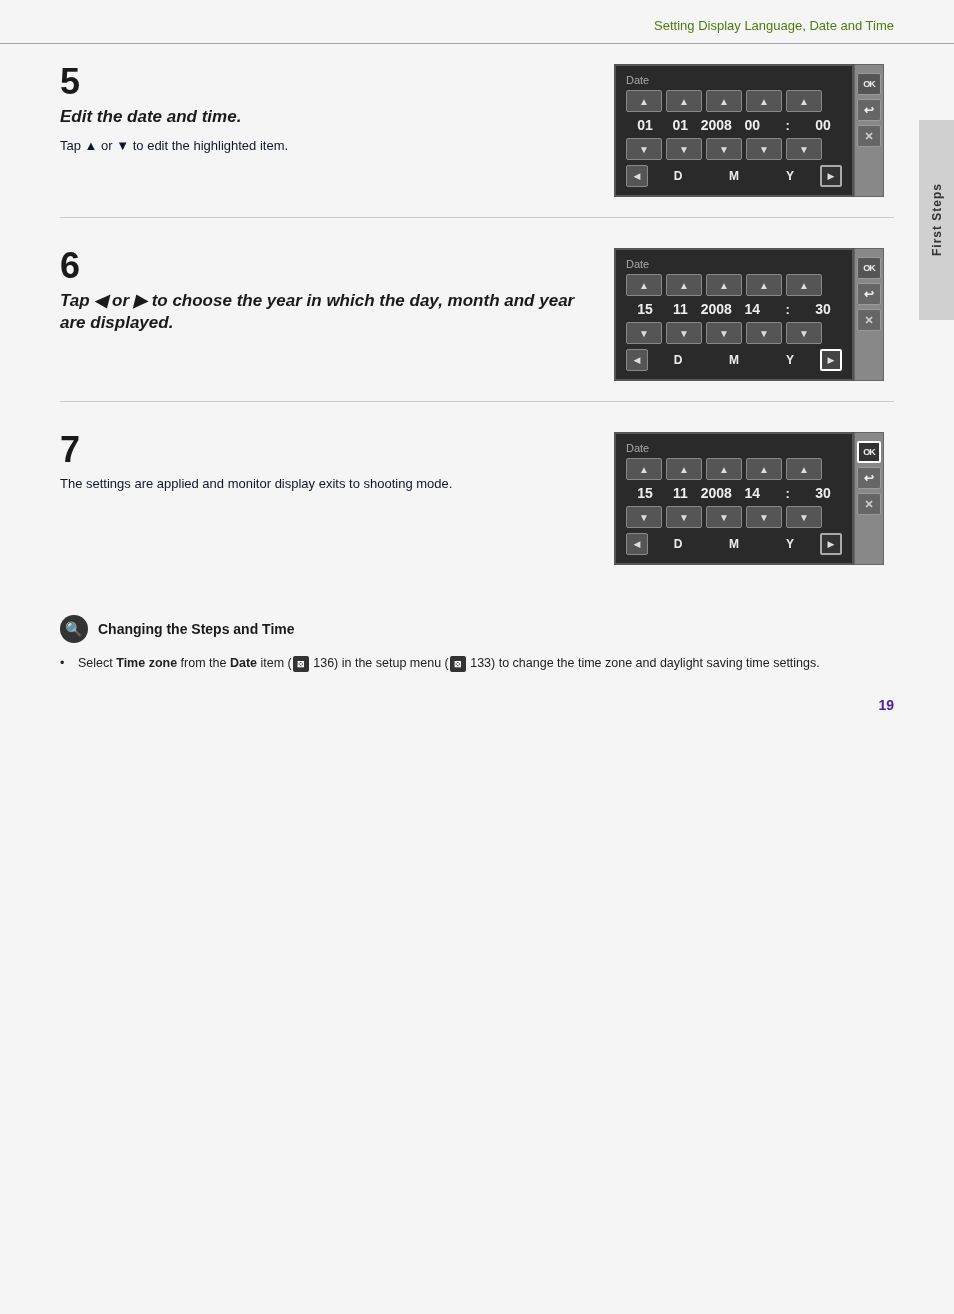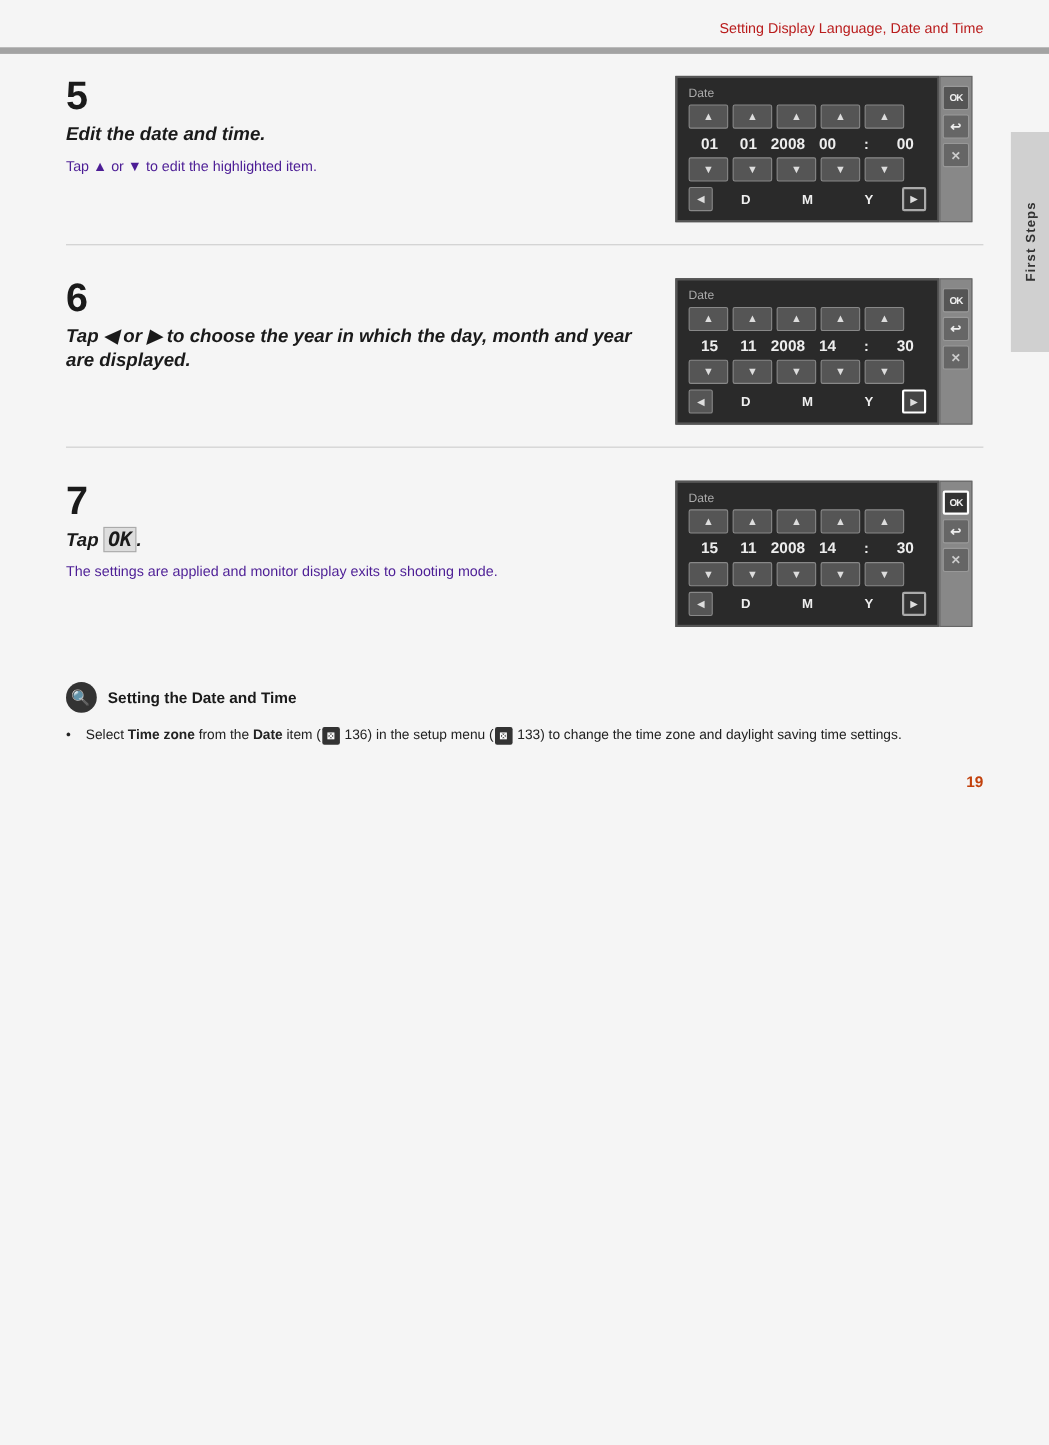--- a/index.html
+++ b/index.html
@@ -9,22 +9,22 @@
       background: #f5f5f5;
       font-family: 'Arial', sans-serif;
       position: relative;
       color: #1a1a1a;
     }
 
     .page-header {
       text-align: right;
       padding: 18px 60px 10px 60px;
       font-size: 13px;
-      color: #b91c1c;
-      border-bottom: 6px solid #a3a3a3;
+      color: #4d7c0f;
+      border-bottom: 1px solid #a3a3a3;
     }
 
     .main-content {
       padding: 20px 60px 20px 60px;
       position: relative;
     }
 
     .step-row {
       display: flex;
       align-items: flex-start;
@@ -49,21 +49,21 @@
     .step-title {
       font-size: 17px;
       font-weight: bold;
       line-height: 1.3;
       margin-bottom: 8px;
       font-style: italic;
     }
 
     .step-desc {
       font-size: 13px;
-      color: #4c1d95;
+      color: #0f172a;
       line-height: 1.5;
     }
 
     .step-image {
       flex: 0 0 280px;
     }
 
     
     .lcd-wrapper {
       display: flex;
@@ -316,21 +316,21 @@
       line-height: 16px;
       margin: 0 1px;
       vertical-align: middle;
     }
 
     .page-number {
       position: absolute;
       bottom: 20px;
       right: 60px;
       font-size: 14px;
-      color: #c2410c;
+      color: #4c1d95;
       font-weight: bold;
       margin-top: 21px;
     }
 
     .step-title-inline code {
       font-family: monospace;
       font-weight: bold;
       font-size: 18px;
       background: #ddd;
       padding: 0 3px;
@@ -449,23 +449,20 @@
           <div class="side-btn back-btn">↩</div>
           <div class="side-btn x-btn">✕</div>
         </div>
       </div>
     </div>
   </div>
 
   <div class="step-row" style="border-bottom:none;">
     <div class="step-left">
       <div class="step-number">7</div>
-      <div class="step-title step-title-inline">
-        Tap <code>OK</code>.
-      </div>
       <div class="step-desc">The settings are applied and monitor display exits to shooting mode.</div>
     </div>
     <div class="step-image">
       <div class="lcd-wrapper">
         <div class="lcd-screen">
           <div class="lcd-title">Date</div>
           <div class="lcd-up-arrows">
             <div class="lcd-arrow-btn">▲</div>
             <div class="lcd-arrow-btn">▲</div>
             <div class="lcd-arrow-btn">▲</div>
@@ -500,21 +497,21 @@
           <div class="side-btn back-btn">↩</div>
           <div class="side-btn x-btn">✕</div>
         </div>
       </div>
     </div>
   </div>
 
   <div class="bottom-section">
     <div class="note-header">
       <div class="note-icon">🔍</div>
-      <span class="note-title">Setting the Date and Time</span>
+      <span class="note-title">Changing the Steps and Time</span>
     </div>
     <ul class="note-list">
       <li>
         Select <b>Time zone</b> from the <b>Date</b> item (<span class="ref-icon">⊠</span> 136) in the setup menu (<span class="ref-icon">⊠</span> 133) to change the time zone and daylight saving time settings.
       </li>
     </ul>
   </div>
 
   <div class="page-number">19</div>
 </div>

